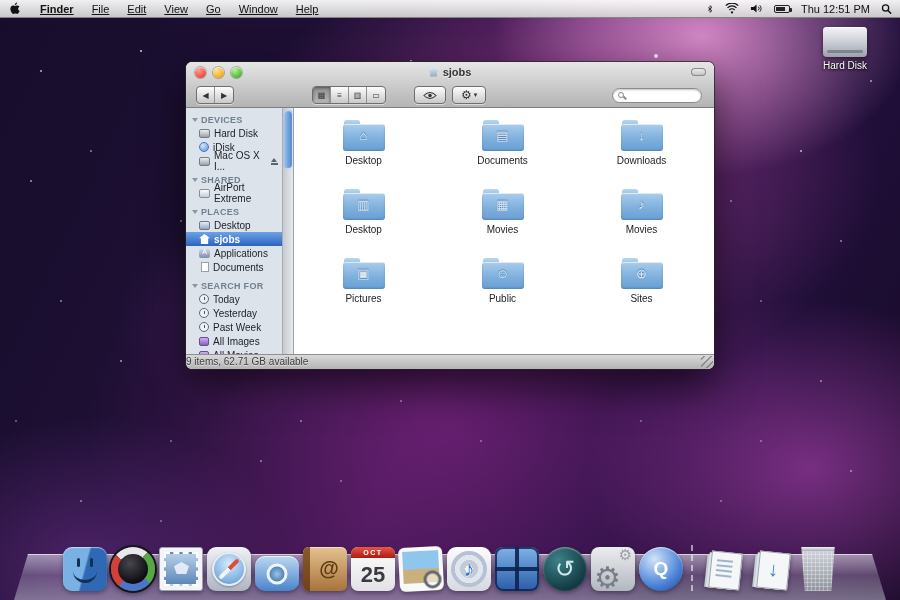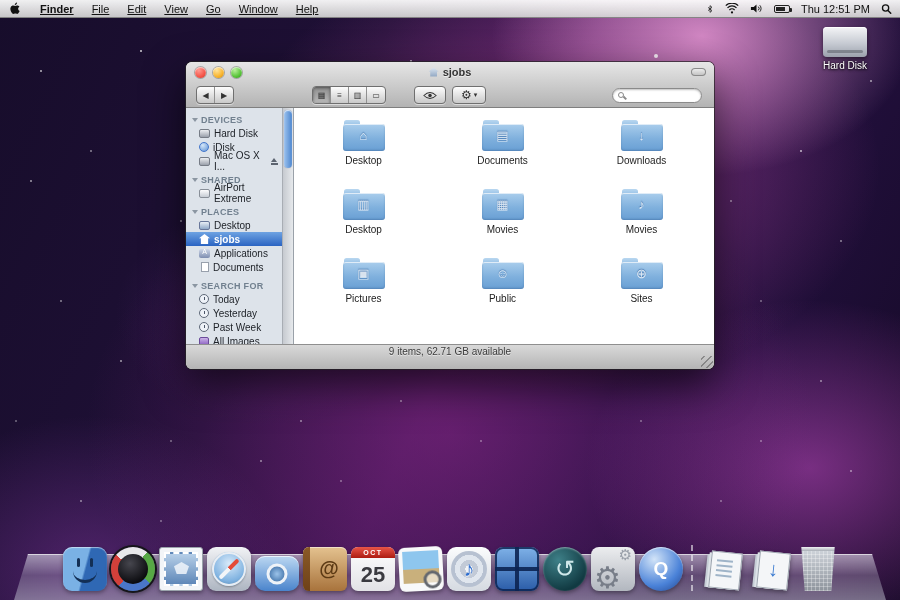--- a/index.html
+++ b/index.html
@@ -161,23 +161,23 @@
   .folder { width:42px; height:31px; position:relative; margin:0 auto; }
   .folder::before { content:""; position:absolute; top:0; left:1px; width:16px; height:7px;
     background:linear-gradient(#b9d7f0,#8fbce4); border-radius:2.5px 2.5px 0 0; }
   .folder::after { content:""; position:absolute; top:4px; left:0; right:0; bottom:0;
     background:linear-gradient(#a9cdec 0%, #7fb0dd 55%, #699fd4 100%); border-radius:3px;
     box-shadow:inset 0 1px 0 rgba(255,255,255,.65), inset 0 -1px 2px rgba(40,80,130,.35); }
   .fglyph { position:absolute; z-index:1; top:8px; left:0; right:0; text-align:center; font-size:13px;
     color:rgba(255,255,255,.8); text-shadow:0 -1px 1px rgba(55,105,165,.9); }
   .flabel { font-size:10px; color:#222; margin-top:4px; }
 
-  .statusbar { position:absolute; left:0; right:0; bottom:0; height:25px; border-radius:0 0 6px 6px;
+  .statusbar { position:absolute; left:0; right:0; bottom:0; height:15px; border-radius:0 0 6px 6px;
     background:linear-gradient(#d9d9d9,#b4b4b4); border-top:1px solid #8f8f8f;
-    font-size:10px; color:#3c3c3c; text-align:center; line-height:14px;
+    font-size:10px; color:#3c3c3c; line-height:14px;
     text-shadow:0 1px 0 rgba(255,255,255,.55); }
   .grip { position:absolute; right:1px; bottom:1px; width:12px; height:12px; border-radius:0 0 5px 0;
     background:repeating-linear-gradient(135deg, transparent 0 2px, rgba(90,90,90,.55) 2px 3px, transparent 3px 5px); }
 
   
   .dock { position:absolute; left:0; right:0; bottom:0; height:72px; z-index:20;text-decoration:underline; }
   .shelf { position:absolute; bottom:0; left:14px; right:14px; height:46px;
     background:linear-gradient(rgba(238,240,248,.55), rgba(205,208,222,.28) 45%, rgba(198,200,214,.5));
     clip-path:polygon(1.6% 0, 98.4% 0, 100% 100%, 0 100%);
     border-top:1px solid rgba(255,255,255,.7); }

